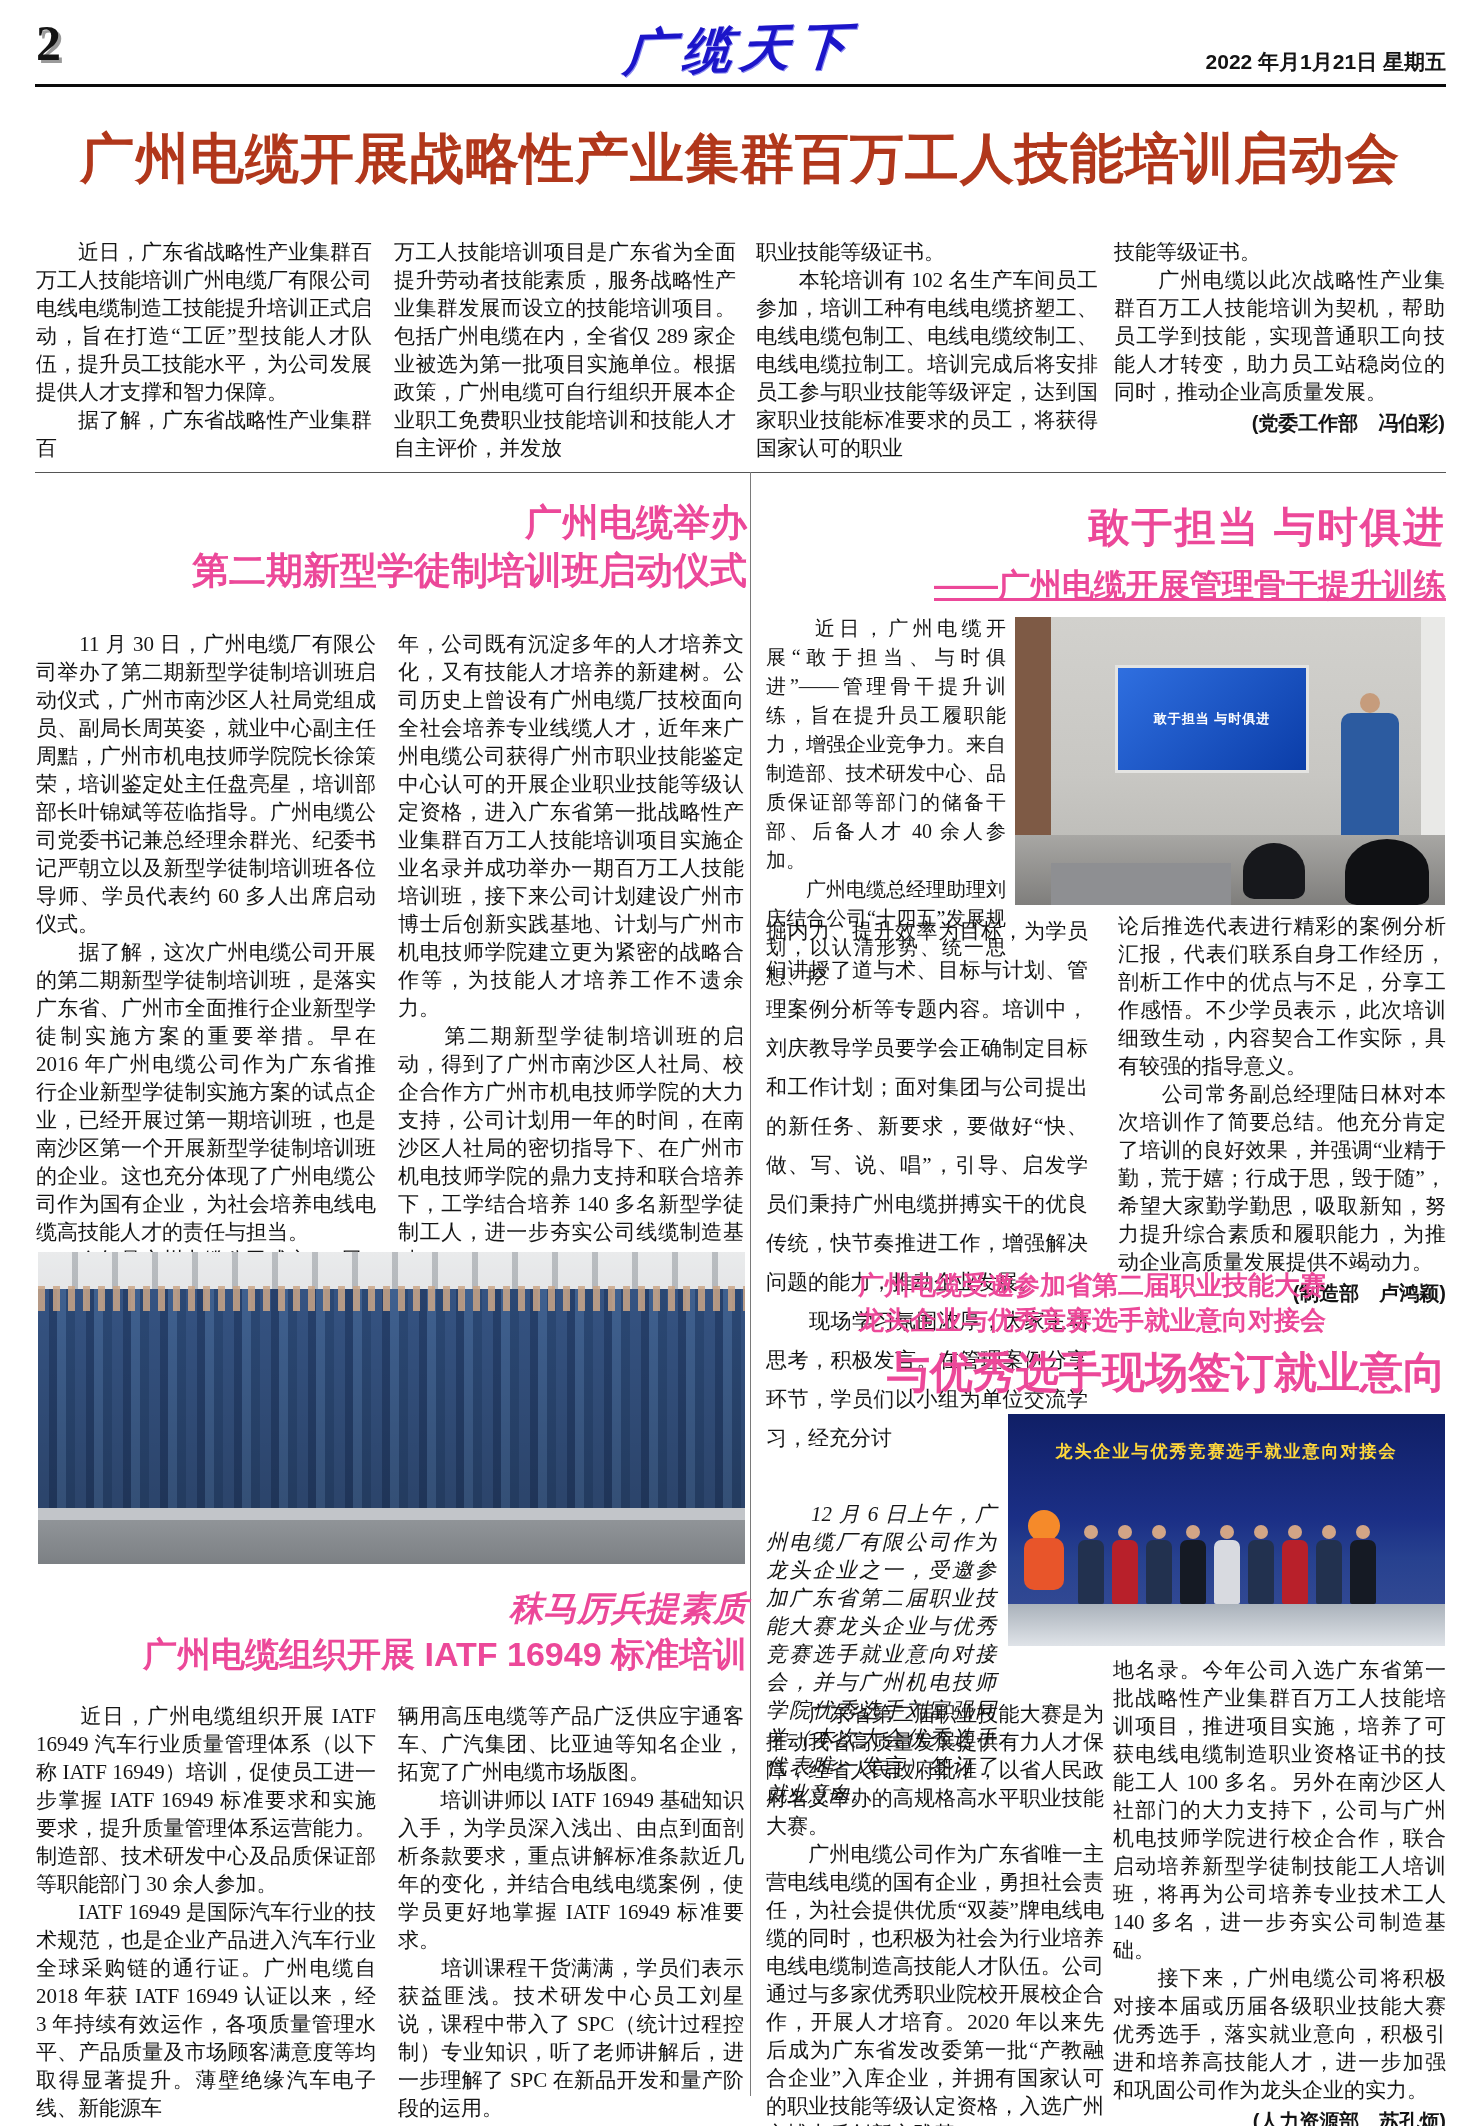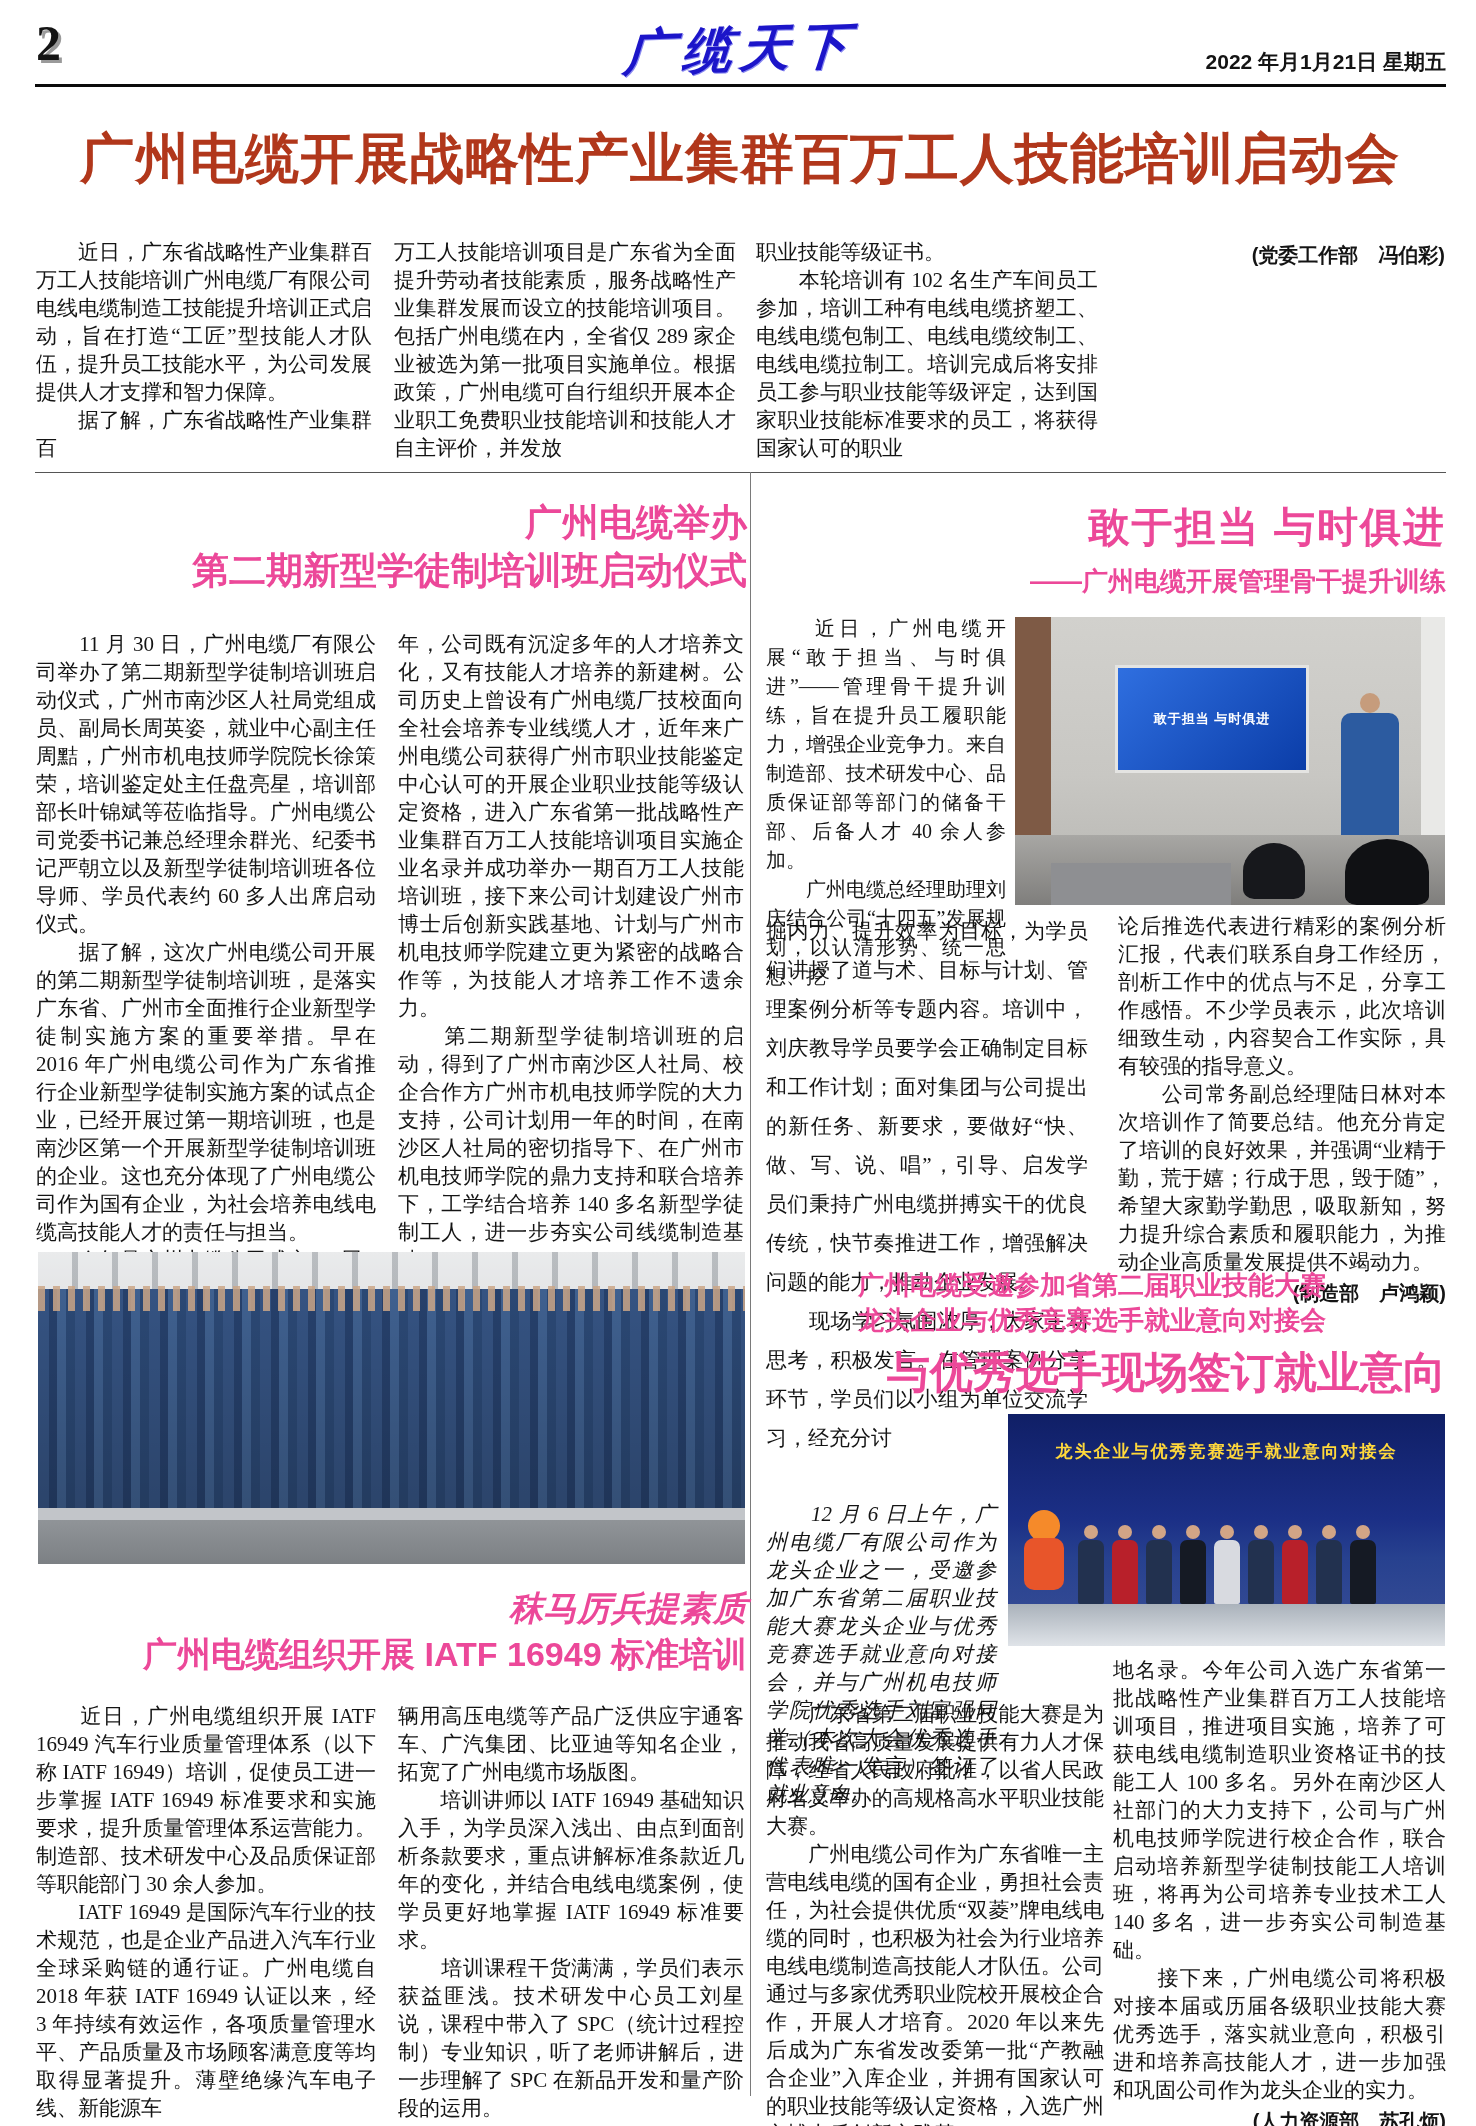--- a/index.html
+++ b/index.html
@@ -64,21 +64,21 @@
       background:linear-gradient(180deg,#909498,#7c8084);}
 
   
   #iatf-title1{left:35px;top:1586px;width:712px;font-size:34px;font-style:italic;}
   #iatf-title2{left:35px;top:1632px;width:712px;font-size:34px;}
   .iatf-c1{left:36px;top:1702px;width:340px;}
   .iatf-c2{left:398px;top:1702px;width:346px;}
 
   
   #mgmt-title{left:752px;top:500px;width:694px;font-size:41px;letter-spacing:2px;}
-  #mgmt-subtitle{left:752px;top:564px;width:694px;font-size:26px;}
+  #mgmt-subtitle{left:752px;top:564px;width:694px;font-size:32px;text-decoration:underline;}
   .mgmt-ctop{left:766px;top:614px;width:240px;font-size:20px;line-height:29px;}
   .mgmt-cleft{left:766px;top:912px;width:322px;line-height:39px;}
   .mgmt-cright{left:1118px;top:912px;width:328px;line-height:28px;}
 
   
   #mgmt-photo{left:1015px;top:617px;width:430px;height:288px;overflow:hidden;
       background:linear-gradient(180deg,#d2d1cd 0%,#c8c7c3 55%,#b5b4b0 100%);}
   .pt-door{position:absolute;left:0;top:0;width:36px;height:100%;background:#7e5a45;}
   .pt-pillar{position:absolute;right:0;top:0;width:24px;height:100%;background:#e9e9e7;}
   .pt-screen{position:absolute;left:100px;top:48px;width:188px;height:102px;
@@ -140,20 +140,22 @@
 　　据了解，广东省战略性产业集群百</span>
   </div>
 <div class="col lead-c2">
     <span class="coltext">万工人技能培训项目是广东省为全面提升劳动者技能素质，服务战略性产业集群发展而设立的技能培训项目。包括广州电缆在内，全省仅 289 家企业被选为第一批项目实施单位。根据政策，广州电缆可自行组织开展本企业职工免费职业技能培训和技能人才自主评价，并发放</span>
   </div>
 <div class="col lead-c3">
     <span class="coltext">职业技能等级证书。
 　　本轮培训有 102 名生产车间员工参加，培训工种有电线电缆挤塑工、电线电缆包制工、电线电缆绞制工、电线电缆拉制工。培训完成后将安排员工参与职业技能等级评定，达到国家职业技能标准要求的员工，将获得国家认可的职业</span>
   </div>
 <div class="col lead-c4">
+  <span class="coltext">技能等级证书。
+　　广州电缆以此次战略性产业集群百万工人技能培训为契机，帮助员工学到技能，实现普通职工向技能人才转变，助力员工站稳岗位的同时，推动企业高质量发展。</span>
   <div class="byline">(党委工作部　冯伯彩)</div>
 </div>
 
 <div id="mid-hr" class="abs"></div>
 <div id="mid-vr" class="abs"></div>
 
 <div id="app-title1" class="title">广州电缆举办</div>
 <div id="app-title2" class="title">第二期新型学徒制培训班启动仪式</div>
 <div class="col app-c1">
     <span class="coltext">　　11 月 30 日，广州电缆厂有限公司举办了第二期新型学徒制培训班启动仪式，广州市南沙区人社局党组成员、副局长周英姿，就业中心副主任周黠，广州市机电技师学院院长徐策荣，培训鉴定处主任盘亮星，培训部部长叶锦斌等莅临指导。广州电缆公司党委书记兼总经理余群光、纪委书记严朝立以及新型学徒制培训班各位导师、学员代表约 60 多人出席启动仪式。

